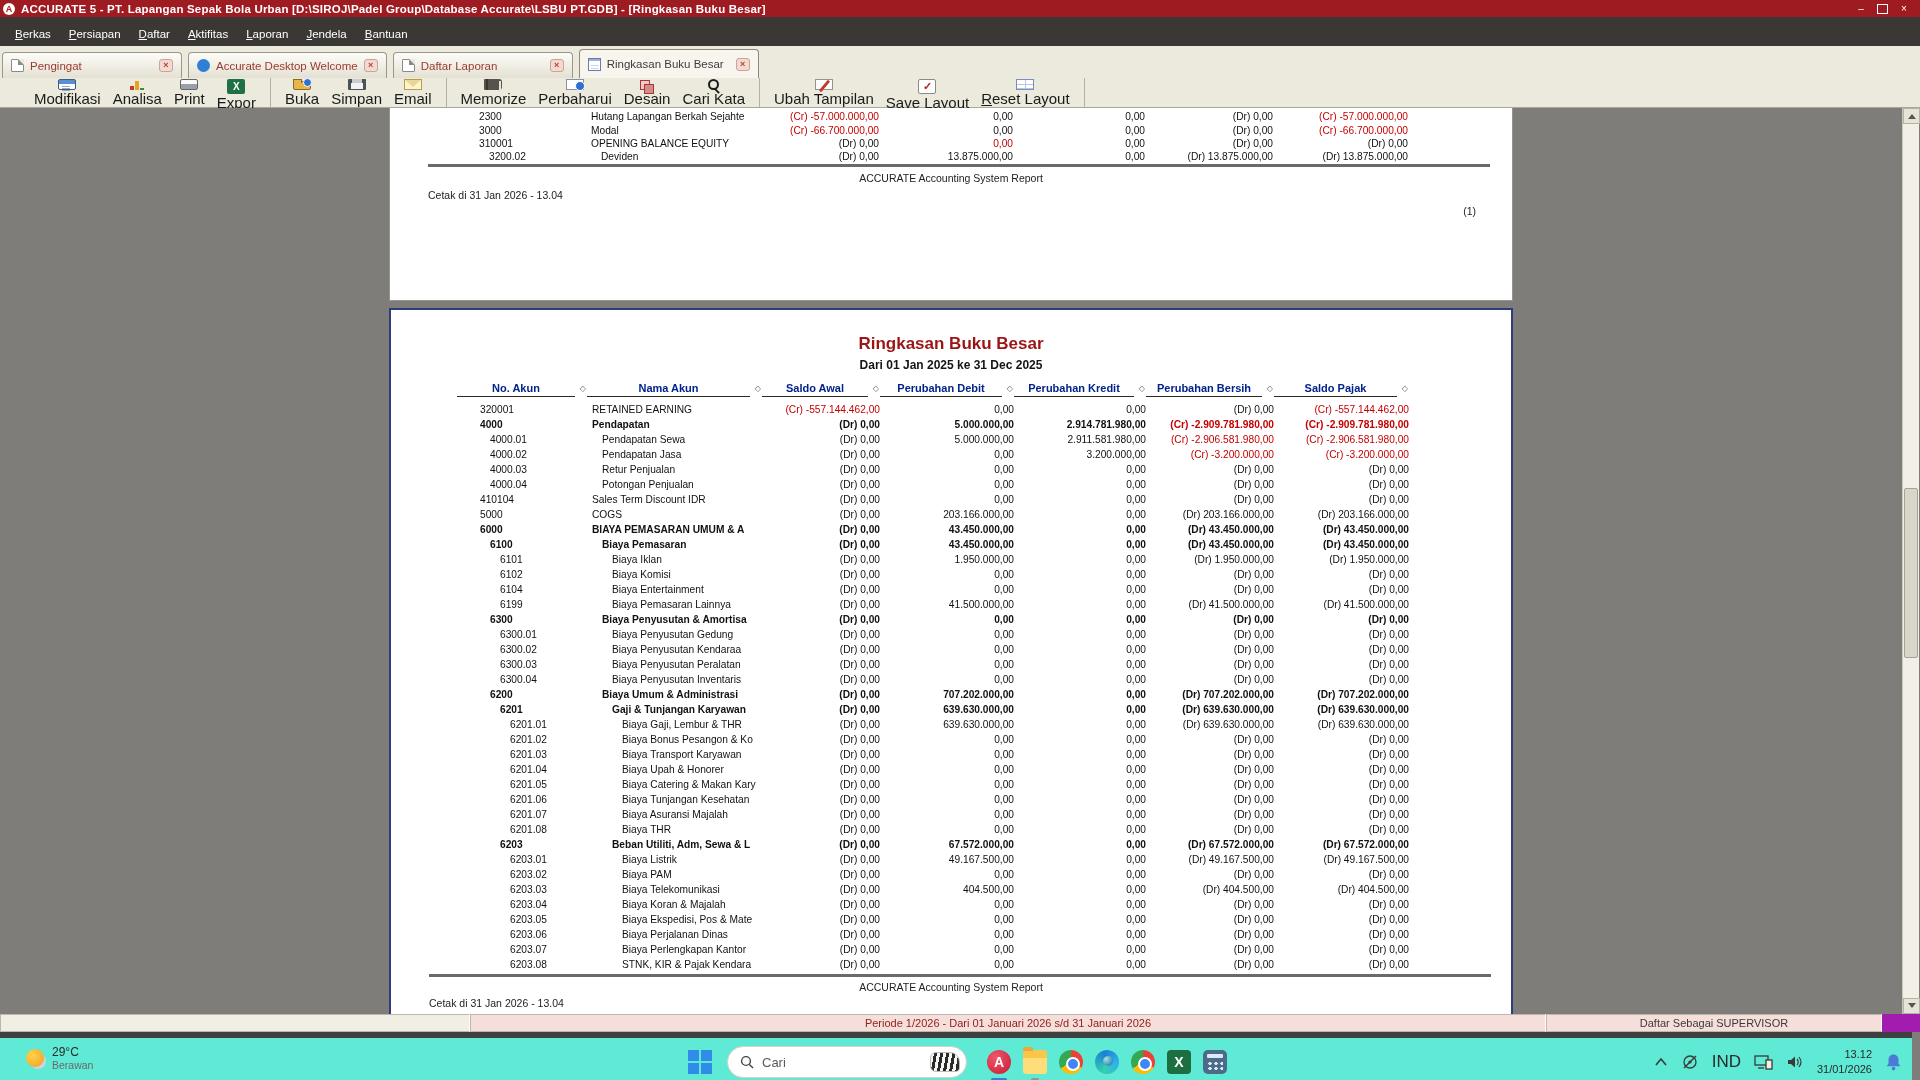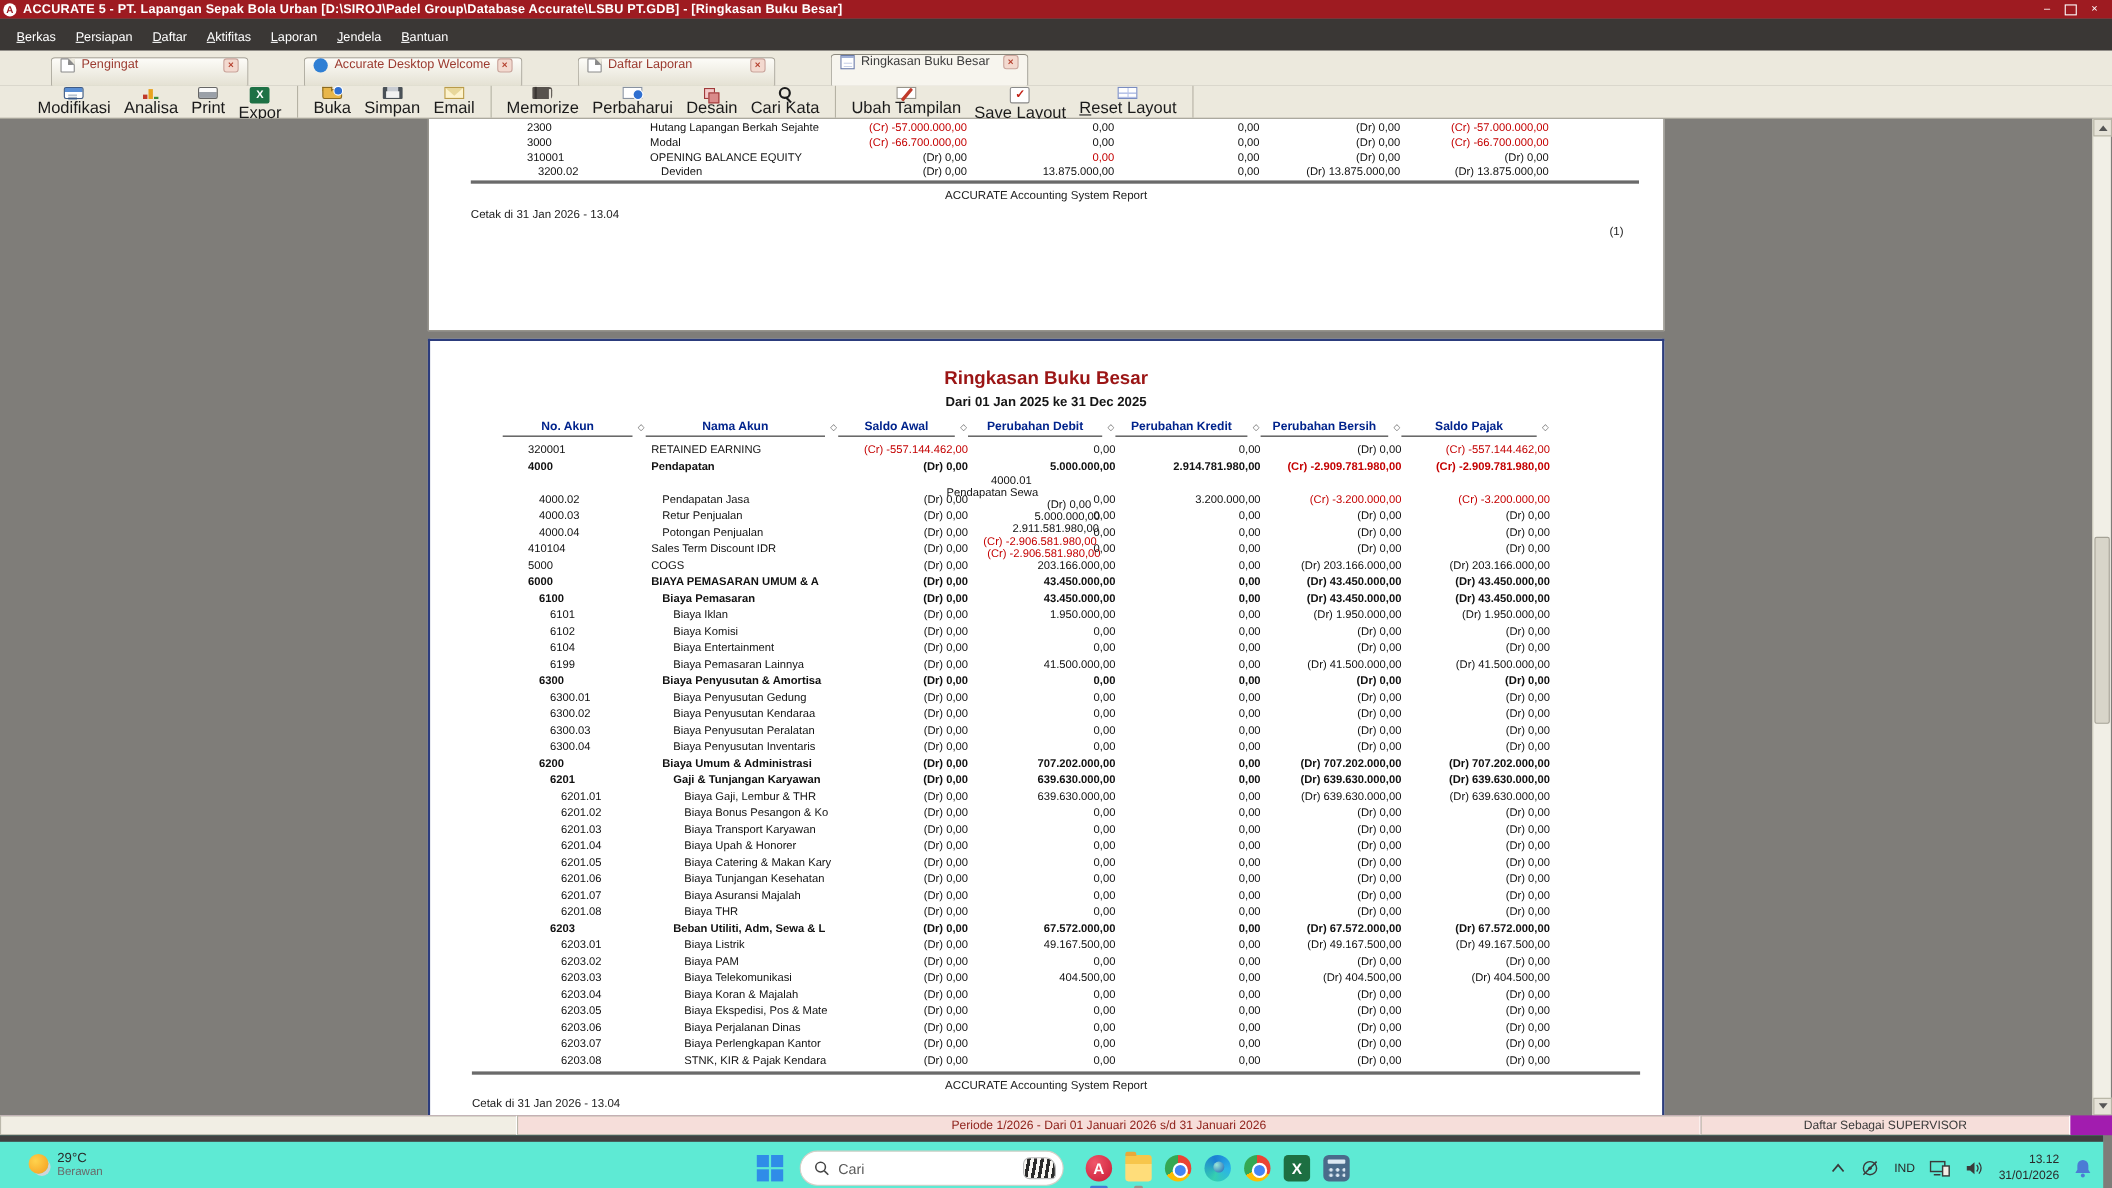--- a/index.html
+++ b/index.html
@@ -13,21 +13,21 @@
   .wc{width:16px;height:12px;color:#fff;font-size:10px;line-height:11px;text-align:center;}
   .wc.max{border:1px solid #fff;width:11px;height:10px;margin-top:1px;}
 
   
   #menubar{position:absolute;left:0;top:17px;width:1920px;height:29px;background:#3a3735;display:flex;align-items:flex-end;padding:0 0 4px 6px;}
   .menu-item{color:#fff;font-size:11.5px;padding:2px 9px;white-space:nowrap;}
   .menu-item u{text-decoration:underline;}
 
   
   #tabsrow{position:absolute;left:0;top:46px;width:1920px;height:32px;background:#ece9dd;display:flex;align-items:flex-end;padding-left:2px;}
-  .tab{height:26px;display:flex;align-items:flex-start;gap:6px;padding:0 8px;border:1px solid #9a978c;border-bottom:none;border-radius:4px 4px 0 0;background:linear-gradient(#fdfcf8,#e4e1d3);margin-right:6px;min-width:180px;margin-left:44px;}
+  .tab{height:26px;display:flex;align-items:center;gap:6px;padding:0 8px;border:1px solid #9a978c;border-bottom:none;border-radius:4px 4px 0 0;background:linear-gradient(#fdfcf8,#e4e1d3);margin-right:6px;min-width:180px;}
   .tab.active{background:#f7f5ee;height:29px;border-color:#8b887d;}
   .tab-label{font-size:11.5px;color:#9b3a2f;white-space:nowrap;flex:1;}
   .tab.active .tab-label{color:#3c3c3c;}
   .tab-close{width:14px;height:13px;border:1px solid #c9a49b;border-radius:3px;background:#f3d9cf;color:#b5402e;font-size:9px;line-height:11px;text-align:center;font-weight:bold;}
   .tico{width:13px;height:13px;position:relative;flex:none;}
   .ic-page{background:#fff;border:1px solid #8a8a8a;border-radius:1px;}
   .ic-page::after{content:"";position:absolute;right:-1px;top:-1px;border:3px solid #ece9dd;border-left-color:#8a8a8a;border-bottom-color:#8a8a8a;}
   .ic-ie{border-radius:50%;background:#2f7fd4;color:#fff;font-size:10px;font-weight:bold;text-align:center;line-height:13px;}
   .ic-report{background:#fff;border:1px solid #6a7ba8;background-image:linear-gradient(#9fb0d8 0 2px,transparent 2px),linear-gradient(#c9d2e8 0 1px,transparent 1px),linear-gradient(#c9d2e8 0 1px,transparent 1px);background-size:100% 4px,70% 1px,70% 1px;background-position:0 0,2px 6px,2px 9px;background-repeat:no-repeat;}
 
@@ -131,21 +131,21 @@
   .g-edge{border-radius:50%;background:conic-gradient(from 200deg,#35d0b0,#1b7fd4 40%,#2bb3e8 70%,#35d0b0);}
   .g-edge::after{content:"";position:absolute;left:8px;top:6px;width:10px;height:10px;border-radius:50%;background:radial-gradient(circle at 30% 30%,#9ae8d8,#1b5fb4);}
   .g-excel{background:#1d6f42;border-radius:4px;color:#fff;font-weight:bold;font-size:14px;text-align:center;line-height:24px;}
   .g-calc{background:#4a6b8a;border-radius:5px;}
   .g-calc::before{content:"";position:absolute;left:4px;top:4px;width:16px;height:4px;background:#dce8f2;border-radius:1px;}
   .g-calc::after{content:"";position:absolute;left:4px;top:11px;width:16px;height:9px;background-image:radial-gradient(#dce8f2 1.5px,transparent 2px);background-size:6px 5px;}
   .ind{position:absolute;bottom:1px;left:10px;width:16px;height:3px;border-radius:2px;background:#3e7bd6;}
   .ind.small{left:14px;width:8px;background:#9a948c;}
   #tray{position:absolute;right:10px;top:0;height:48px;display:flex;align-items:center;gap:13px;}
   .trayglyph{color:#3a3a3a;}
-  #tray-lang{font-size:11px;color:#2a2a2a;}
+  #tray-lang{font-size:17px;color:#2a2a2a;}
   #tray-clock{text-align:right;font-size:11px;color:#2a2a2a;line-height:1.35;}
 </style>
 </head>
 <body>
 
 <div id="titlebar">
   <div id="app-logo">A</div>
   <div id="title-text">ACCURATE 5  - PT. Lapangan Sepak Bola Urban   [D:\SIROJ\Padel Group\Database Accurate\LSBU PT.GDB] - [Ringkasan Buku Besar]</div>
   <div id="win-controls">
     <span class="wc">–</span>
@@ -347,21 +347,21 @@
         </div>
         <div class="rrow bold" style="height: 15px;">
           <div class="cell c-code" style="padding-left: 23px;">4000</div>
           <div class="cell c-name" style="padding-left: 5px;">Pendapatan</div>
           <div class="cell c-num cw3">(Dr) 0,00</div>
           <div class="cell c-num cw4">5.000.000,00</div>
           <div class="cell c-num cw5">2.914.781.980,00</div>
           <div class="cell c-num cw6 red">(Cr) -2.909.781.980,00</div>
           <div class="cell c-num cw7 red">(Cr) -2.909.781.980,00</div>
         </div>
-        <div class="rrow" style="height: 15px; flex-direction: column;">
+        <div class="rrow" style="height: 15px;">
           <div class="cell c-code" style="padding-left: 33px;">4000.01</div>
           <div class="cell c-name" style="padding-left: 15px;">Pendapatan Sewa</div>
           <div class="cell c-num cw3">(Dr) 0,00</div>
           <div class="cell c-num cw4">5.000.000,00</div>
           <div class="cell c-num cw5">2.911.581.980,00</div>
           <div class="cell c-num cw6 red">(Cr) -2.906.581.980,00</div>
           <div class="cell c-num cw7 red">(Cr) -2.906.581.980,00</div>
         </div>
         <div class="rrow" style="height: 15px;">
           <div class="cell c-code" style="padding-left: 33px;">4000.02</div>

